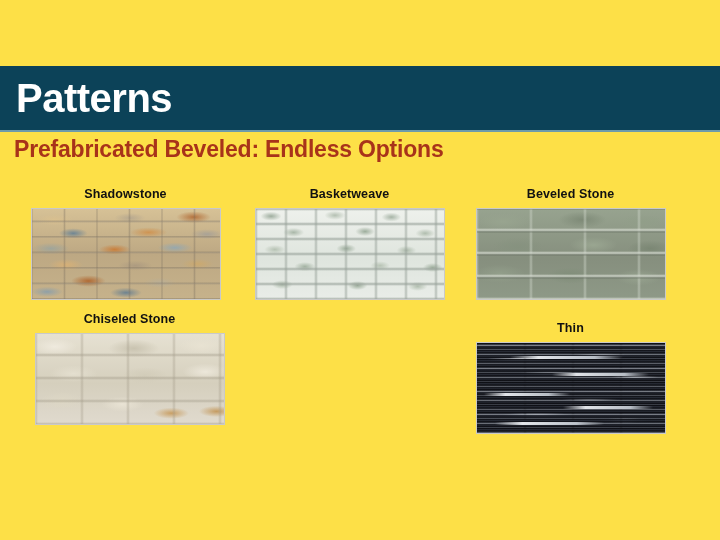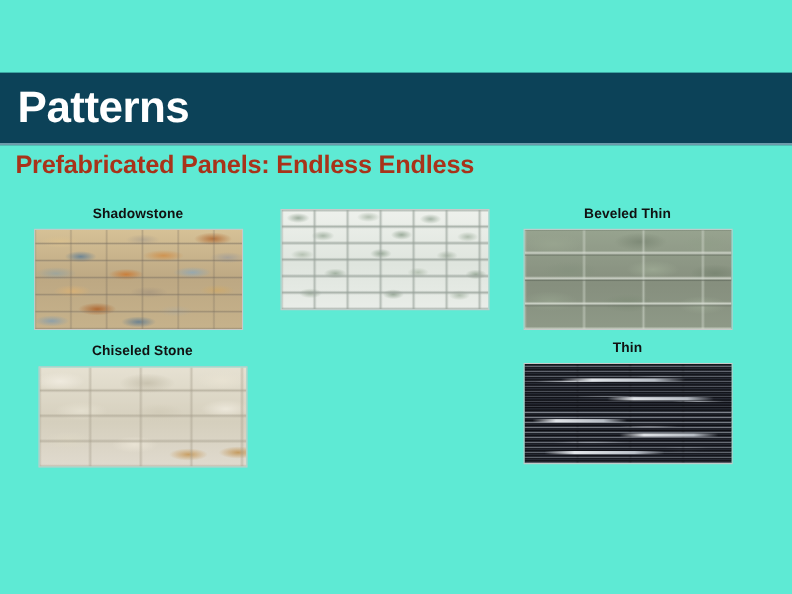--- a/index.html
+++ b/index.html
@@ -13,21 +13,21 @@
     overflow: hidden;
     font-family: "Liberation Sans", sans-serif;
     position: relative;
   }
 
   #slide {
     position: absolute;
     left: 0; top: 0;
     width: 720px;
     height: 540px;
-    background: #5eead4;
+    background: #fde047;
   }
 
   
   #title-banner {
     position: absolute;
     left: 0;
     top: 66px;
     width: 720px;
     height: 66px;
     background: #0c4258;
@@ -289,53 +289,54 @@
 </head>
 <body>
 
 <div id="slide">
 
   <div id="title-banner">
     <div id="slide-title">Patterns</div>
     <div class="underline"></div>
   </div>
 
-  <div id="slide-subtitle">Prefabricated Panels: Endless Endless</div>
+  <div id="slide-subtitle">Prefabricated Beveled: Endless Options</div>
 
   <div id="sample-grid">
 
     <div class="sample-cell" style="left:18px; top:6px;">
       <div class="sample-label">Shadowstone</div>
       <div class="sample-swatch">
         <div class="tex tex-shadowstone"></div>
       </div>
     </div>
 
     <div class="sample-cell" style="left:242px; top:6px;">
+      <div class="sample-label">Basketweave</div>
       <div class="sample-swatch">
         <div class="tex tex-basketweave"></div>
       </div>
     </div>
 
     <div class="sample-cell" style="left:463px; top:6px;">
-      <div class="sample-label">Beveled Thin</div>
+      <div class="sample-label">Beveled Stone</div>
       <div class="sample-swatch">
         <div class="tex tex-beveled"></div>
       </div>
     </div>
 
     <div class="sample-cell" style="left:22px; top:131px;">
       <div class="sample-label">Chiseled Stone</div>
       <div class="sample-swatch">
         <div class="tex tex-chiseled"></div>
       </div>
     </div>
 
 
-    <div class="sample-cell" style="left:463px; top:128px;">
+    <div class="sample-cell" style="left:463px; top:140px;">
       <div class="sample-label">Thin</div>
       <div class="sample-swatch">
         <div class="tex tex-thin">
           <div class="shelf" style="left:18%; top:14%; width:60%;"></div>
           <div class="shelf" style="left:40%; top:33%; width:52%;"></div>
           <div class="shelf" style="left:4%;  top:55%; width:46%;"></div>
           <div class="shelf" style="left:46%; top:70%; width:48%;"></div>
           <div class="shelf" style="left:10%; top:88%; width:58%;"></div>
         </div>
       </div>

